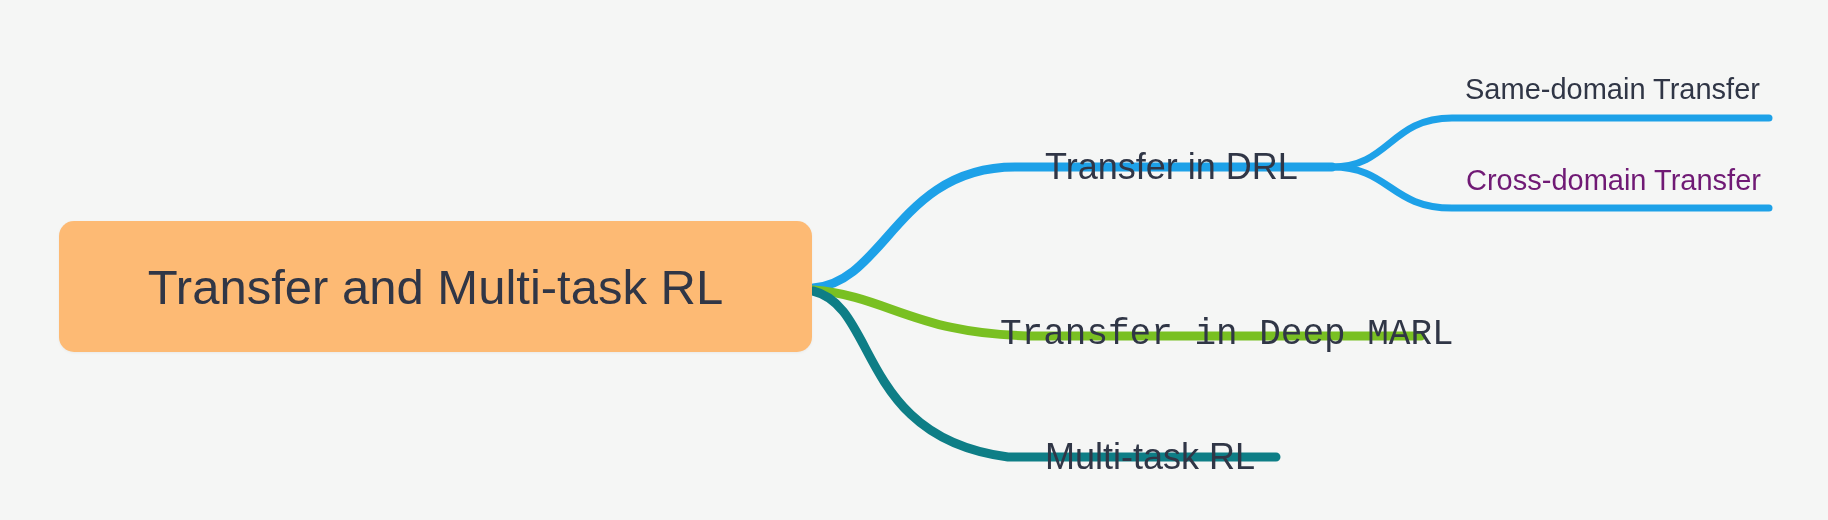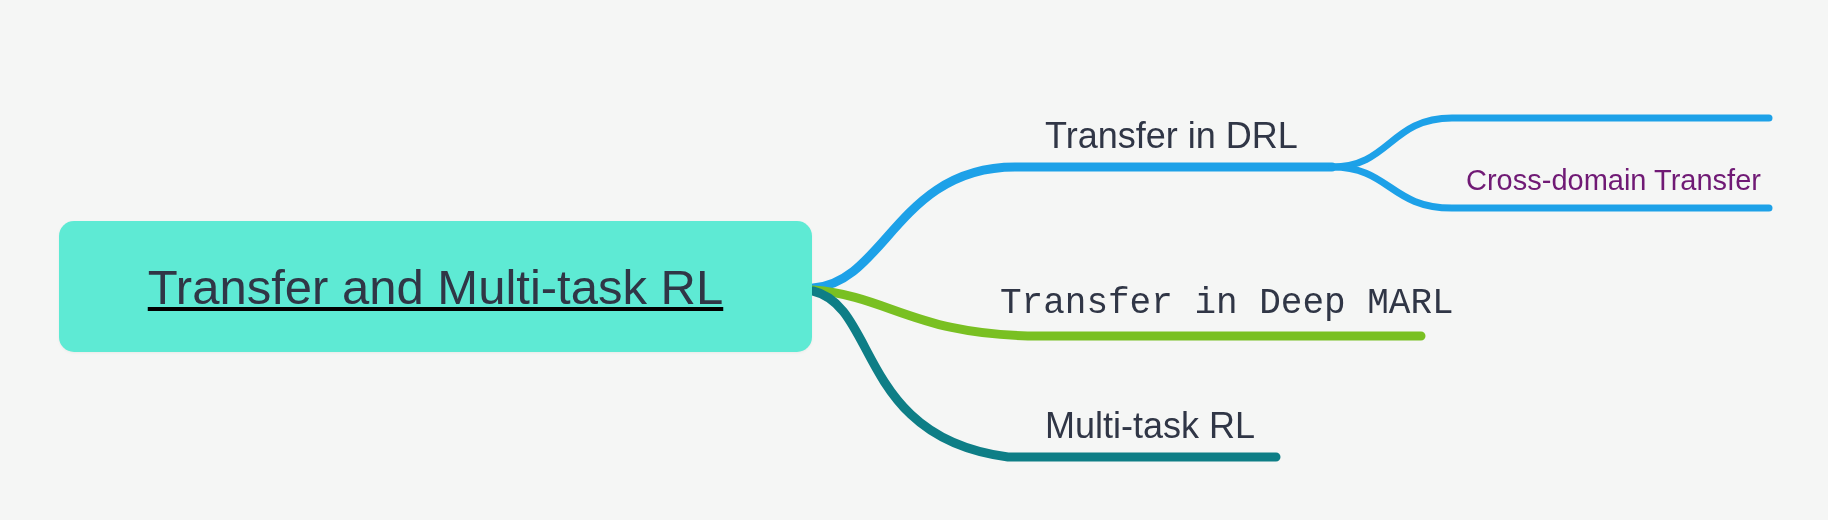--- a/index.html
+++ b/index.html
@@ -42,46 +42,47 @@
   .root-node span {
     font-size: 49px;
     white-space: nowrap;
   }
   .node-label {
     position: absolute;
     line-height: 1;
     white-space: nowrap;
     cursor: pointer;
   }
-  .node-label.l1 { font-size: 36px; }
+  .node-label.l1 { font-size: 36px; margin-top: 31px; }
   .node-label.l2 { font-size: 29px; }
 </style>
 </head>
 <body>
 
 <div class="canvas" style="background: rgb(245, 246, 245);">
 
   <svg class="links" viewBox="0 0 1828 520" aria-hidden="true">
 
     <path class="l1" d="M 813 288 C 885 283 898 167 1015 167 L 1332 167" stroke="#1da1e8"></path>
 
     <path class="l2" d="M 1332 167 C 1390 167 1390 118 1452 118 L 1769 118" stroke="#1da1e8"></path>
 
     <path class="l2" d="M 1332 167 C 1390 167 1390 208 1452 208 L 1769 208" stroke="#1da1e8"></path>
 
     <path class="l1" d="M 813 290 C 890 296 915 336 1040 336 L 1421 336" stroke="#79c022"></path>
 
     <path class="l1" d="M 813 291 C 878 306 858 438 1008 457 L 1276 457" stroke="#0e7e86"></path>
   </svg>
 
-  <div class="root-node" style="background: #5eead4; text-decoration: underline;">
+  <div class="root-node" style="background: #fdba74;">
     <span style="color: rgb(48, 54, 70);">Transfer and Multi-task RL</span>
   </div>
 
   <div class="node-label l1" style="left: 1045px; top: 118px; color: rgb(48, 54, 70);">Transfer in DRL</div>
 
+  <div class="node-label l2" style="left: 1465px; top: 75px; color: rgb(48, 54, 70);">Same-domain Transfer</div>
 
   <div class="node-label l2" style="left: 1466px; top: 166px; color: #701a75;">Cross-domain Transfer</div>
 
   <div class="node-label l1" style="left: 1000px; top: 286px; color: rgb(48, 54, 70); font-family: Liberation Mono, monospace;">Transfer in Deep MARL</div>
 
   <div class="node-label l1" style="left: 1045px; top: 408px; color: rgb(48, 54, 70);">Multi-task RL</div>
 </div>
 
 </body></html>

